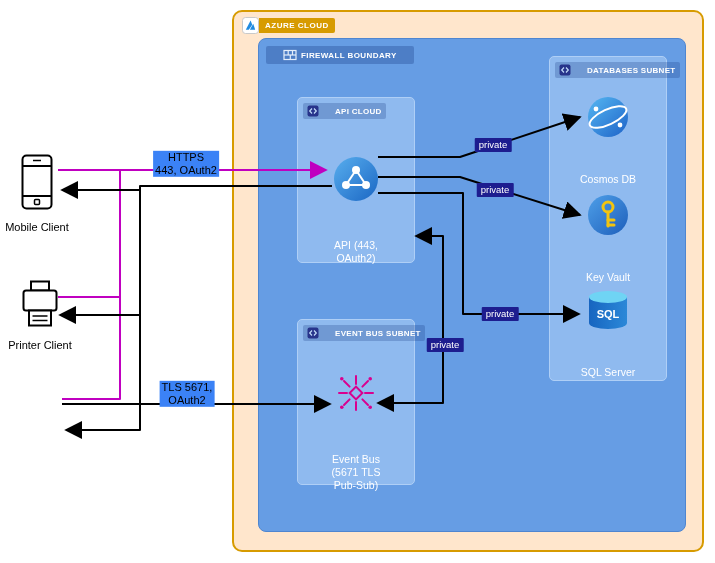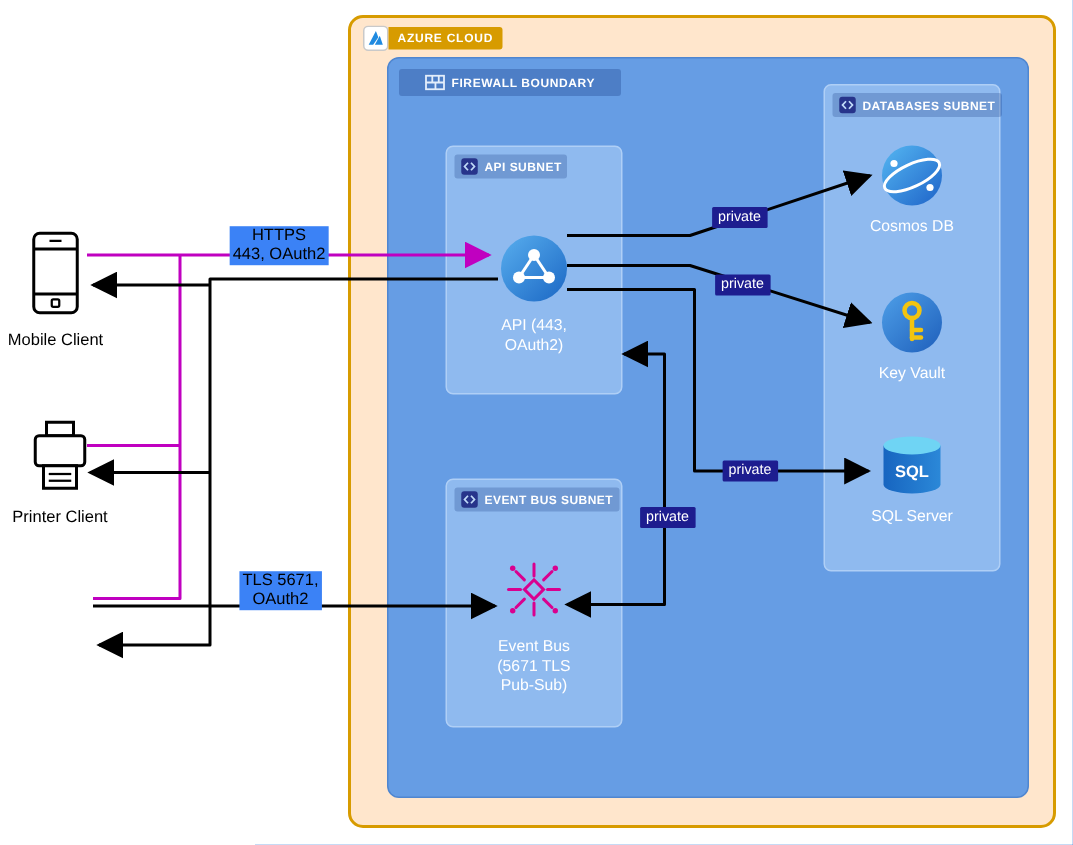--- a/index.html
+++ b/index.html
@@ -20,29 +20,29 @@
   .firewall{position:absolute;left:24px;top:26px;width:428px;height:494px;
     background:var(--firewall-fill);border:1px solid #4F86D0;border-radius:8px;}
   .fw-chip{position:absolute;left:7px;top:7px;display:inline-flex;align-items:center;gap:4px;
     background:rgba(19,56,128,.30);padding:2px 17px;border-radius:2px;}
   .fw-chip span{color:#fff;font-size:8px;font-weight:bold;letter-spacing:.4px;white-space:nowrap;}
 
   .subnet{position:absolute;background:var(--subnet-fill);border:1px solid #AFCFF6;border-radius:5px;}
   .subnet-api{left:38px;top:58px;width:118px;height:166px;}
   .subnet-eventbus{left:38px;top:280px;width:118px;height:166px;}
   .subnet-db{left:290px;top:17px;width:118px;height:325px;}
-  .subnet-head{position:absolute;left:5px;top:5px;display:inline-flex;align-items:center;gap:4px;
+  .subnet-head{position:absolute;left:5px;top:5px;display:inline-flex;align-items:center;gap:16px;
     background:rgba(19,56,128,.25);padding:2px 4px;border-radius:2px;}
   .subnet-head span{color:#fff;font-size:8px;font-weight:bold;letter-spacing:.3px;white-space:nowrap;}
 
   .node{position:absolute;left:0;right:0;display:flex;flex-direction:column;align-items:center;gap:9px;}
   .node-api{top:58px;} .node-eventbus{top:50px;}
   .db-node{position:absolute;left:0;right:0;display:flex;flex-direction:column;align-items:center;gap:7px;}
   .db-cosmos{top:39px;} .db-keyvault{top:137px;} .db-sql{top:232px;}
-  .node-label{color:#fff;font-size:10.5px;text-align:center;white-space:pre-line;line-height:1.25;}
+  .node-label{color:#fff;font-size:10.5px;text-align:center;white-space:pre-line;line-height:1.25;margin-top:28px;}
 
   .client{position:absolute;display:flex;flex-direction:column;align-items:center;gap:11px;}
   .client-mobile{left:2px;top:154px;width:70px;}
   .client-printer{left:4px;top:280px;width:72px;}
   .client-desktop{left:0;top:392px;width:76px;}
   .client-label{font-size:11px;color:#000;white-space:nowrap;}
 
   .edges{position:absolute;left:0;top:0;z-index:4;pointer-events:none;}
   .edge{fill:none;stroke-width:2;stroke-linejoin:round;}
   .edge-black{stroke:var(--arrow-black);}
@@ -104,21 +104,21 @@
         <span>FIREWALL BOUNDARY</span>
       </div>
 
       <div class="subnet subnet-api">
         <div class="subnet-head">
           <svg width="12" height="12" viewBox="0 0 12 12">
             <rect x="0.5" y="0.5" width="11" height="11" rx="2" fill="#27348B"></rect>
             <path d="M5,3.5 L2.7,6 L5,8.5" fill="none" stroke="#BFD9F7" stroke-width="1.2"></path>
             <path d="M7,3.5 L9.3,6 L7,8.5" fill="none" stroke="#BFD9F7" stroke-width="1.2"></path>
           </svg>
-          <span>API SUBNET</span>
+          <span>API CLOUD</span>
         </div>
         <div class="node node-api">
           <svg width="46" height="46" viewBox="0 0 46 46">
             <defs>
               <linearGradient id="gApi" x1="0" y1="0" x2="1" y2="1">
                 <stop offset="0" stop-color="#58AEEE"></stop>
                   <stop offset="1" stop-color="#1B67C4"></stop>
               </linearGradient>
             </defs>
             <circle cx="23" cy="23" r="22" fill="url(#gApi)"></circle>

